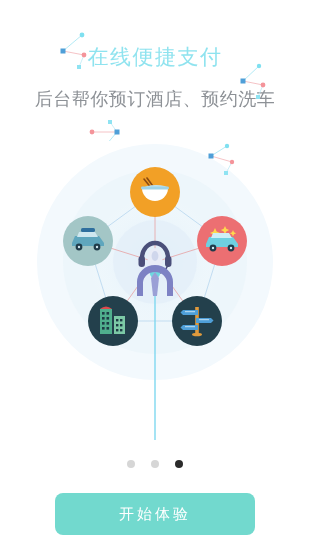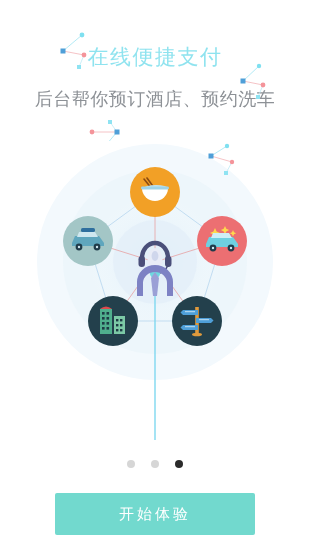--- a/index.html
+++ b/index.html
@@ -32,21 +32,21 @@
   #dots{
     position:absolute;left:0;top:458px;width:310px;height:12px;
     display:flex;align-items:center;justify-content:center;gap:16px;
   }
   .dot{width:8px;height:8px;border-radius:50%;background:#d6d6d6;}
   .dot.active{background:#2b2b2b;}
 
   
   #cta{
     position:absolute;left:55px;top:493px;width:200px;height:42px;
-    border:none;border-radius:2px;background:#72d9ce;
+    border:none;border-radius:8px;background:#72d9ce;
     color:#ffffff;font-size:15px;letter-spacing:3px;
     font-family:"Liberation Sans","DejaVu Sans",sans-serif;
     cursor:pointer;padding:0;line-height:42px;text-align:center;
   }
 </style>
 </head>
 <body>
 
 <div id="screen">
 

